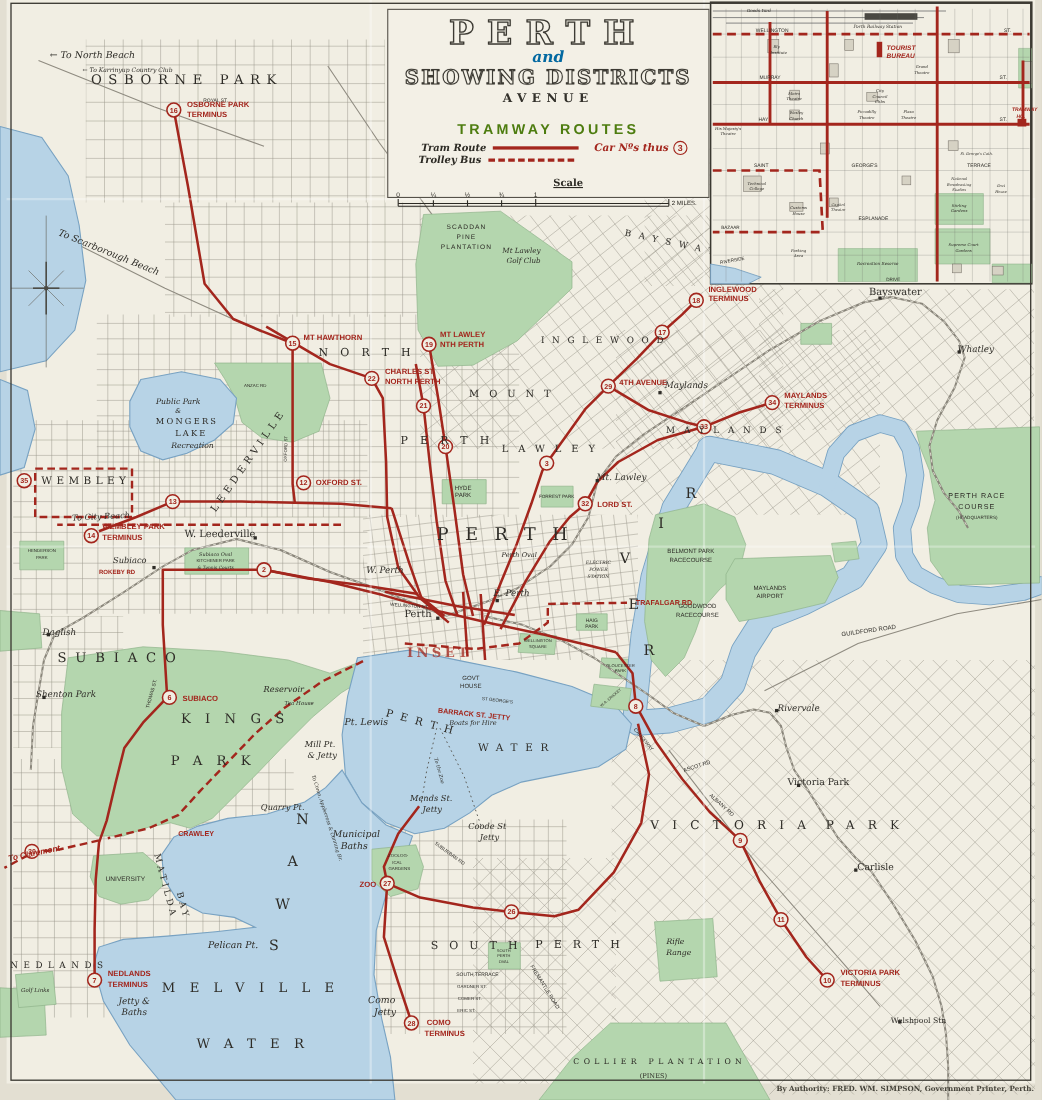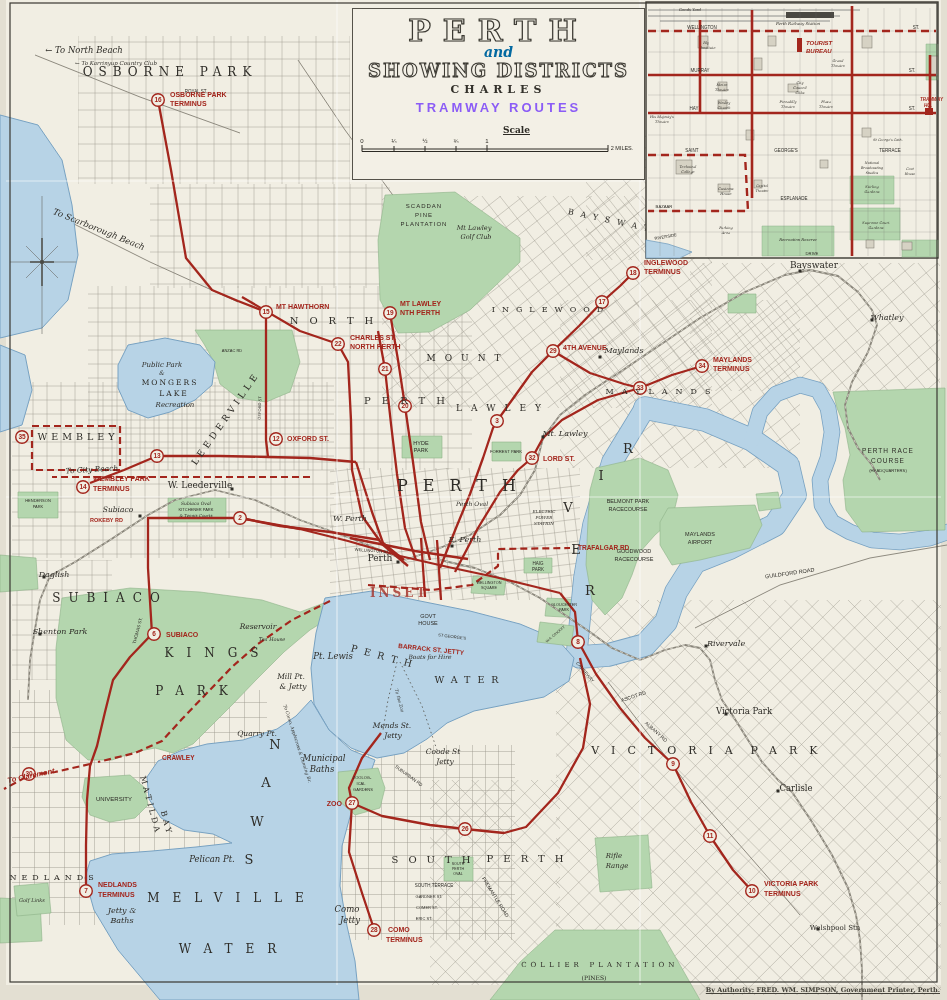--- a/index.html
+++ b/index.html
@@ -8,34 +8,34 @@
          font-family:"DejaVu Serif","Liberation Serif",serif;}
   #map-svg{position:absolute;left:0;top:0;}
   .title-panel{position:absolute;left:352px;top:8px;width:293px;height:172px;
     background:#f3f0e6;border:1px solid #55524a;box-sizing:border-box;text-align:center;z-index:5;}
   .t-main{font:700 30px "DejaVu Serif","Liberation Serif",serif;letter-spacing:12px;margin-top:4px;
     color:#f3f0e6;-webkit-text-stroke:1.2px #3c3a33;text-shadow:0 0 1px #3c3a33;}
   .t-and{font:700 italic 14px "DejaVu Serif","Liberation Serif",serif;color:#0369a1;margin-top:-4px;}
   .t-sub{font:700 18px "DejaVu Serif","Liberation Serif",serif;letter-spacing:2px;margin-top:0px;
     color:#f3f0e6;-webkit-text-stroke:1px #3c3a33;text-shadow:0 0 1px #3c3a33;}
   .t-showing{font:700 11px "DejaVu Serif","Liberation Serif",serif;letter-spacing:5px;color:#33312b;margin-top:2px;}
-  .t-routes{font:700 13px "Liberation Sans","DejaVu Sans",sans-serif;letter-spacing:3px;color:#8b5cf6;margin-top:4px;}
+  .t-routes{font:700 13px "Liberation Sans","DejaVu Sans",sans-serif;letter-spacing:3px;color:#4d7c0f;margin-top:14px;}
   .legend{margin-top:4px;}
   .leg-row{display:flex;align-items:center;justify-content:center;height:11px;}
   .leg-label{font:italic 700 9px "DejaVu Serif",serif;color:#2c2a24;width:70px;text-align:right;padding-right:6px;}
   .leg-line{width:78px;height:0;border-top:3px solid #a3261d;}
   .leg-line.dashed{border-top-style:dashed;}
   .leg-car{font:italic 700 9.5px "DejaVu Serif",serif;color:#a3261d;margin-left:14px;}
   .leg-circle{display:inline-block;width:11px;height:11px;border:1.4px solid #a3261d;border-radius:50%;
     font:700 8px "Liberation Sans",sans-serif;color:#a3261d;line-height:11px;text-align:center;
     vertical-align:middle;margin-left:4px;background:#f3f0e6;}
   .scale-wrap{margin-top:3px;}
   .scale-label{font:700 9px "DejaVu Serif",serif;color:#2c2a24;text-decoration:underline;margin-left:36px;}
   .imprint{position:absolute;left:600px;top:986px;width:340px;text-align:right;
-    font:700 6.5px "DejaVu Serif",serif;color:#45433a;z-index:6;text-decoration:underline;}
+    font:700 6.5px "DejaVu Serif",serif;color:#45433a;z-index:6;}
 </style>
 </head>
 <body>
 
 <div id="stage">
   <svg id="map-svg" width="947" height="1000" viewBox="0 0 947 1000">
       <rect x="6" y="0" width="935" height="985" fill="#f1eee3"></rect>
       <g>
         <g clip-path="url(#gc0)">
           <line x1="-33.05882352941177" y1="-128" x2="461.05882352941177" y2="-128" stroke="#9a968b" stroke-width="0.55" opacity="0.8"></line>
@@ -1528,22 +1528,35 @@
           <text x="812" y="255" font-size="4.2" fill="#2e2c27" text-anchor="middle" font-family="&quot;Liberation Sans&quot;,&quot;DejaVu Sans&quot;,sans-serif">DRIVE</text>
         </g>
       </g>
       <rect x="10" y="3" width="927" height="979" fill="none" stroke="#3a3831" stroke-width="1.2"></rect>
     </svg>
 
   <div class="title-panel">
     <div class="t-main">PERTH</div>
     <div class="t-and">and</div>
     <div class="t-sub">SHOWING DISTRICTS</div>
-    <div class="t-showing">CHARLES</div>
+    <div class="t-showing">AVENUE</div>
     <div class="t-routes">TRAMWAY ROUTES</div>
+    <div class="legend">
+      <div class="leg-row">
+        <span class="leg-label">Tram Route</span>
+        <span class="leg-line"></span>
+        <span class="leg-car">Car Nºs thus</span>
+        <span class="leg-circle">3</span>
+      </div>
+      <div class="leg-row">
+        <span class="leg-label">Trolley Bus</span>
+        <span class="leg-line dashed"></span>
+        <span style="width:108px"></span>
+      </div>
+    </div>
     <div class="scale-wrap">
       <span class="scale-label">Scale</span>
       <svg width="282" height="17" viewBox="0 0 282 17">
         <g stroke="#2c2a24" stroke-width="1">
           <line x1="4" y1="12" x2="250" y2="12"></line>
             <line x1="4" y1="14.5" x2="250" y2="14.5"></line>
           <line x1="4" y1="8" x2="4" y2="14.5"></line>
             <line x1="36" y1="9" x2="36" y2="14.5"></line>
           <line x1="67" y1="9" x2="67" y2="14.5"></line>
             <line x1="98" y1="9" x2="98" y2="14.5"></line>

